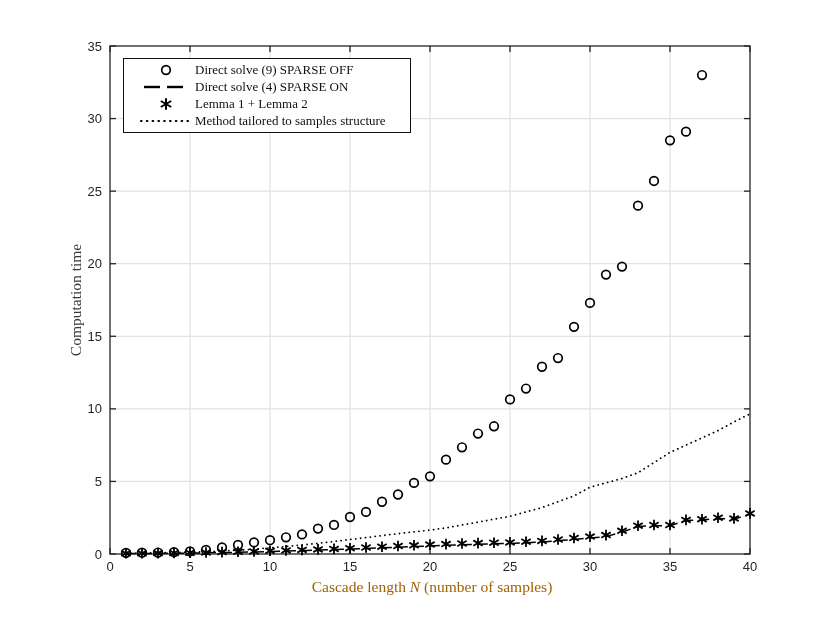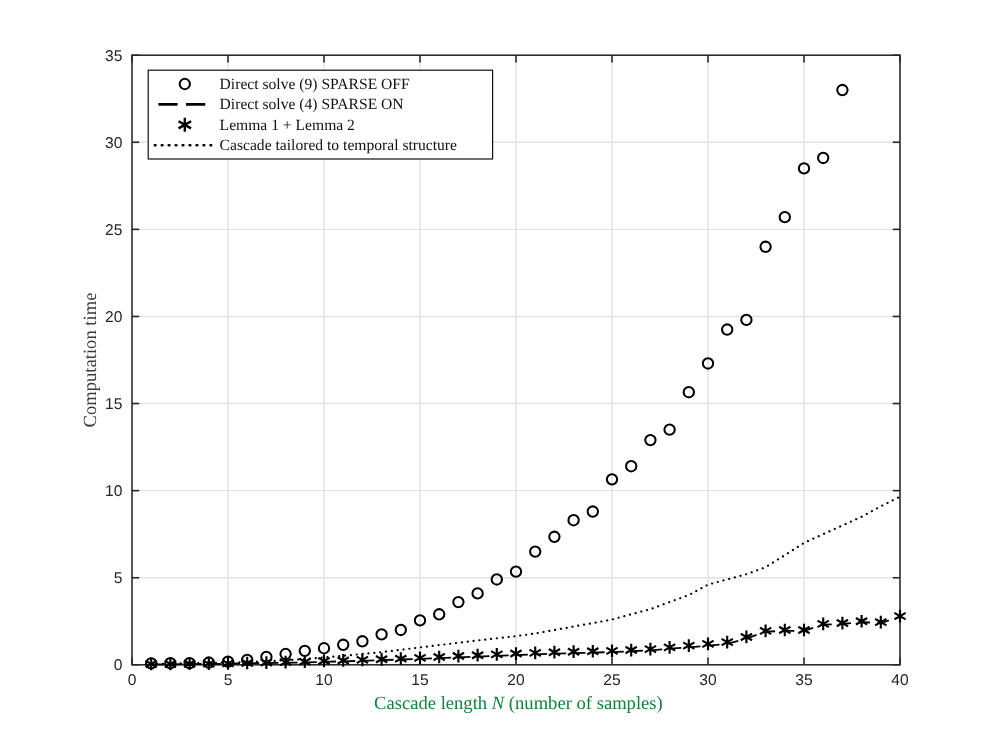--- a/index.html
+++ b/index.html
@@ -2,26 +2,26 @@
 <html><head>
 <meta charset="utf-8">
 <style>
   html,body{margin:0;padding:0;background:#ffffff;}
   .figure{position:relative;width:830px;height:623px;background:#ffffff;overflow:hidden;
           font-family:"Liberation Serif","DejaVu Serif",serif;color:#1a1a1a;}
   #plot{position:absolute;left:0;top:0;}
   .ylabel{position:absolute;left:76px;top:300px;transform:translate(-50%,-50%) rotate(-90deg);
           white-space:nowrap;font-size:15.5px;color:#3a3a3a;}
   .xlabel{position:absolute;left:432px;top:578px;transform:translateX(-50%);
-          white-space:nowrap;font-size:15.5px;color:#15803d;}
+          white-space:nowrap;font-size:15.5px;color:#a16207;}
   .xlabel .var{font-style:italic;}
   .legend{position:absolute;left:123px;top:58px;width:288px;height:75px;
           box-sizing:border-box;border:1.6px solid #111;background:#ffffff;
           display:flex;flex-direction:column;justify-content:space-around;
-          padding:2px 0;z-index:5;}
+          padding:2px 12px;z-index:5;}
   .legend-row{display:flex;align-items:center;height:17px;}
   .legend-sym{width:56px;flex:0 0 56px;display:flex;align-items:center;justify-content:center;}
   .legend-label{font-size:13px;white-space:nowrap;color:#111;margin-left:3px;}
 </style>
 </head>
 <body>
 
 <div class="figure">
 
   <svg id="plot" width="830" height="623">
@@ -210,21 +210,21 @@
           </svg>
       </span>
       <span class="legend-label">Lemma 1 + Lemma 2</span>
     </div>
     <div class="legend-row">
       <span class="legend-sym">
         <svg width="56" height="16">
             <line x1="5" y1="8" x2="52" y2="8" stroke="#000" stroke-width="2.1" stroke-dasharray="0.6 5.2" stroke-linecap="round"></line>
           </svg>
       </span>
-      <span class="legend-label">Cascade tailored to temporal structure</span>
+      <span class="legend-label">Method tailored to samples structure</span>
     </div>
   </div>
 
   <div class="ylabel">
     <span>Computation time</span>
   </div>
 
   <div class="xlabel">
     <span>Cascade length </span><span class="var">N</span><span> (number of samples)</span>
   </div>

